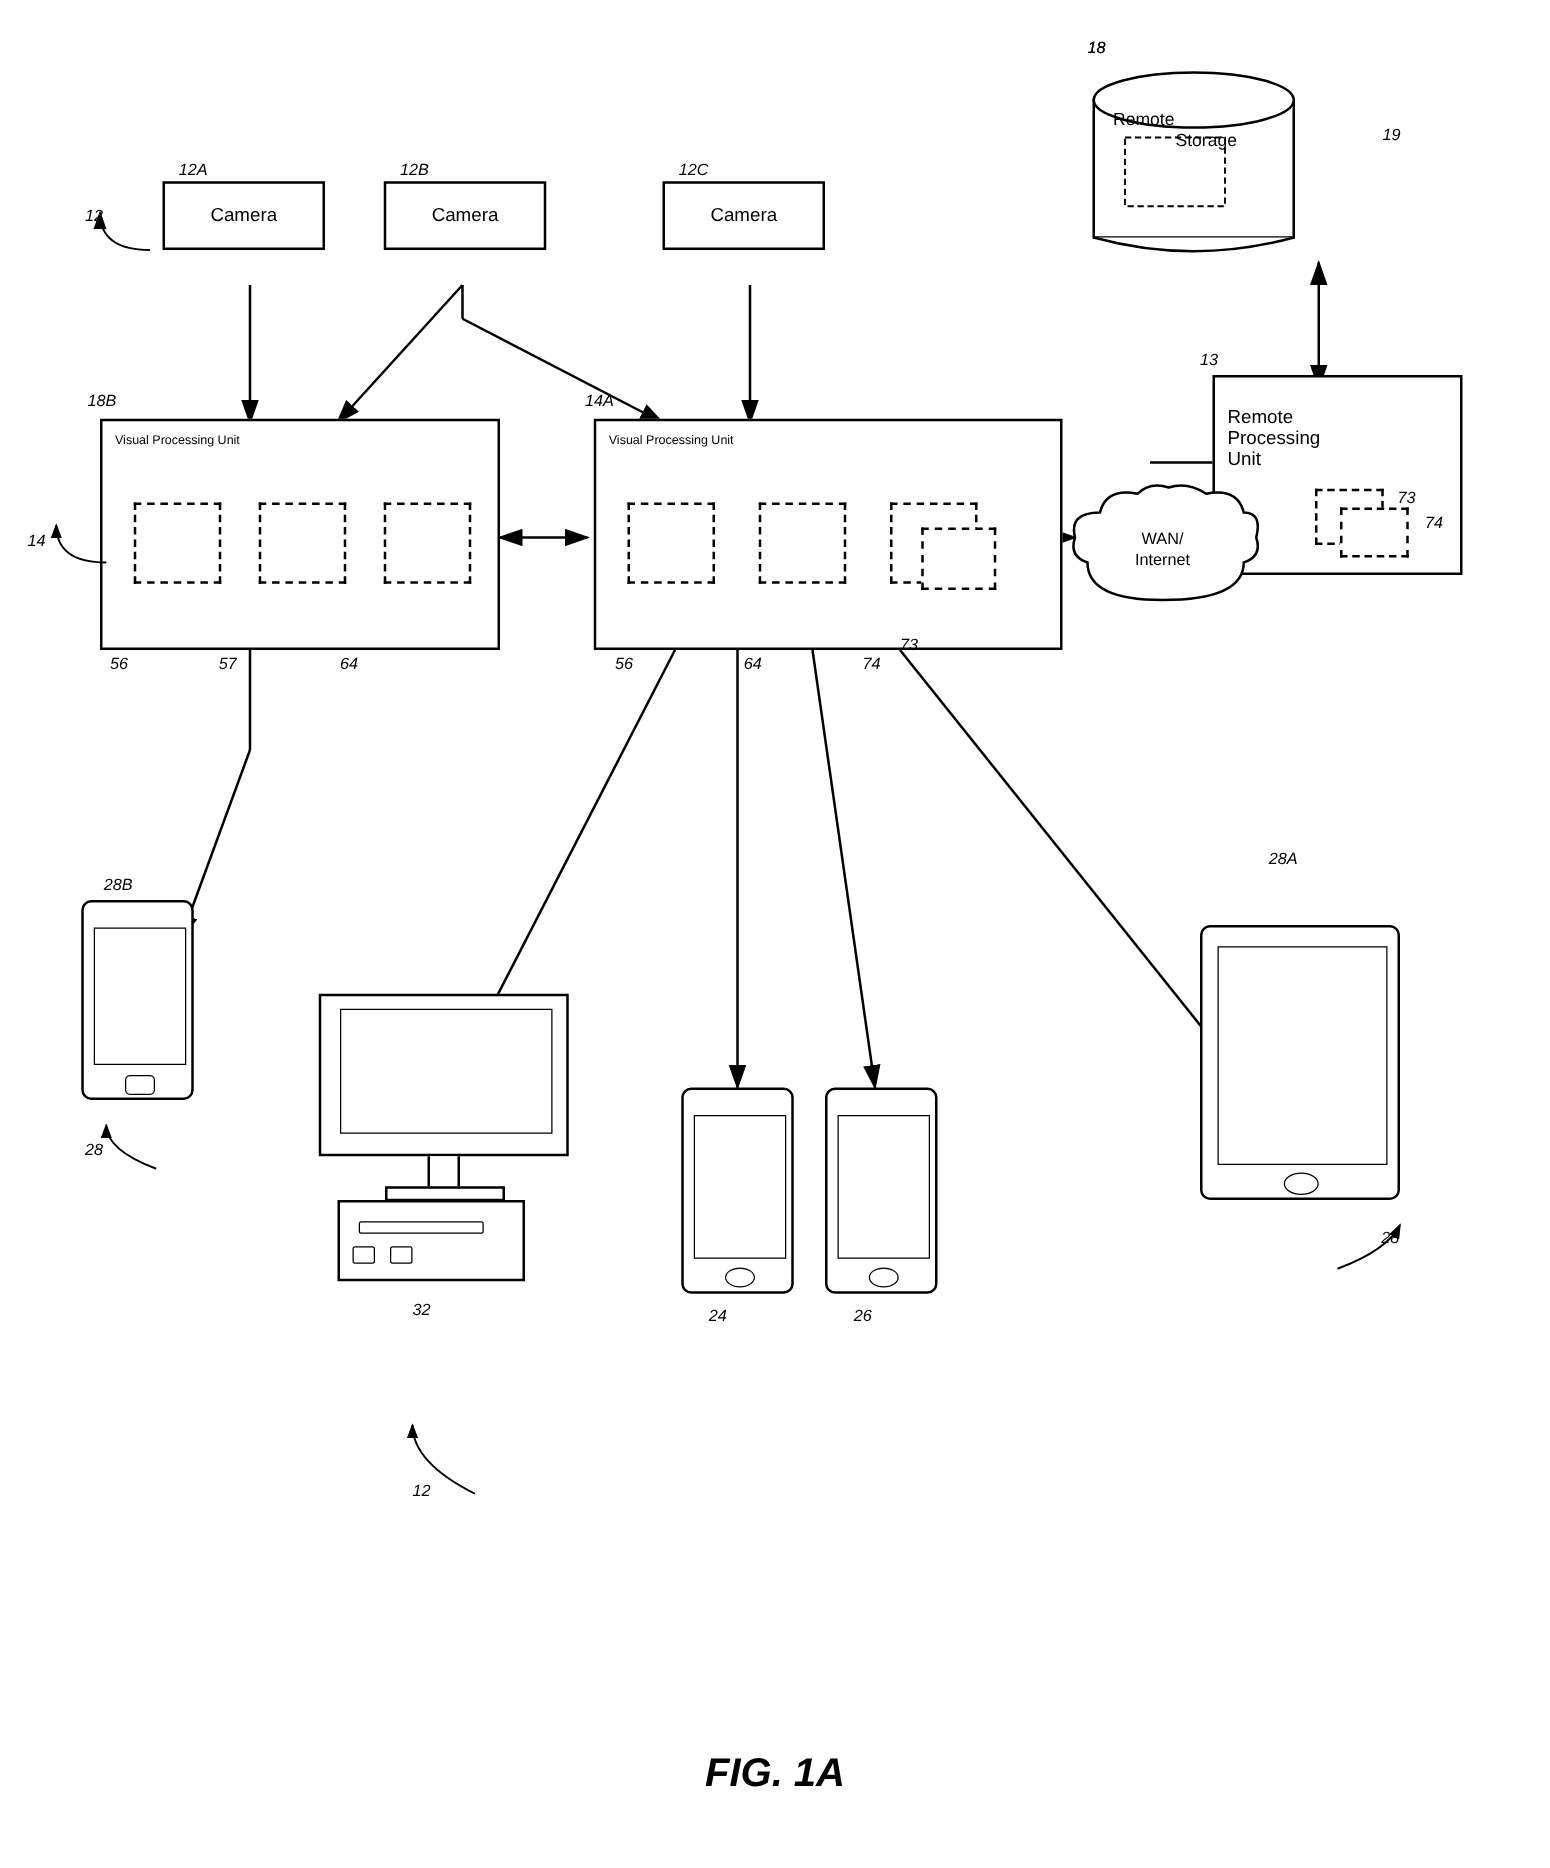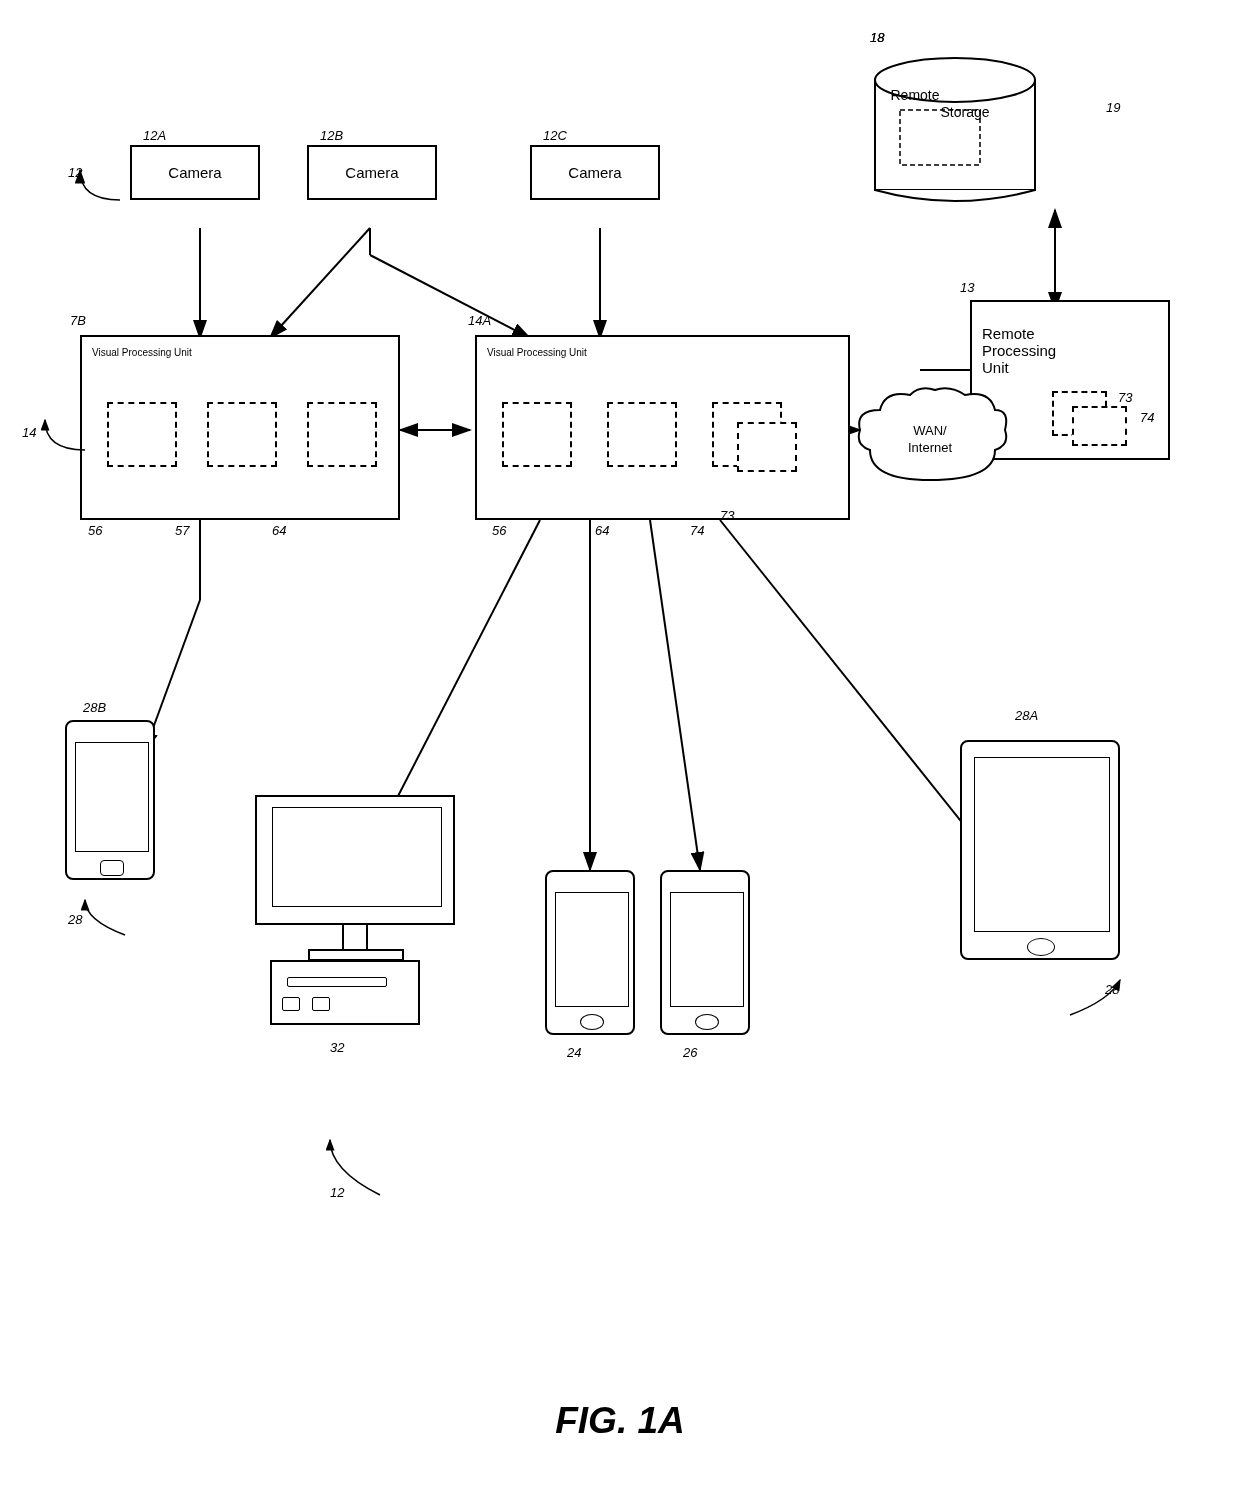--- a/index.html
+++ b/index.html
@@ -61,21 +61,21 @@
       pointer-events: none;
     }
     svg.arrows line, svg.arrows path, svg.arrows polyline {
       stroke: #000;
       stroke-width: 2;
       fill: none;
     }
     
     .fig-caption {
       position: absolute;
-      font-size: 37px;
+      font-size: 32px;
       font-style: italic;
       font-weight: bold;
       text-align: center;
     }
     
     .phone {
       position: absolute;
       border: 2px solid #000;
       border-radius: 8px;
       background: #fff;
@@ -222,21 +222,21 @@
 
   <svg style="position:absolute; left:60px; top:150px;" width="80" height="60" xmlns="http://www.w3.org/2000/svg">
     <path d="M60,50 Q20,50 20,20" stroke="black" stroke-width="1.5" fill="none" marker-end="url(#arrowhead2)"></path>
     <defs>
       <marker id="arrowhead2" markerWidth="8" markerHeight="6" refX="7" refY="3" orient="auto">
         <polygon points="0 0, 8 3, 0 6" fill="#000"></polygon>
       </marker>
     </defs>
   </svg>
 
-  <div class="label" style="left:70px; top:313px;">7B</div>
+  <div class="label" style="left:70px; top:313px;">18B</div>
   <div class="vpu-box" style="left:80px; top:335px; width:320px; height:185px;">
     <div class="vpu-title">Visual Processing Unit</div>
 
     <div class="box-dashed" style="position:absolute; left:25px; top:65px; width:70px; height:65px;"></div>
     <div class="box-dashed" style="position:absolute; left:125px; top:65px; width:70px; height:65px;"></div>
     <div class="box-dashed" style="position:absolute; left:225px; top:65px; width:70px; height:65px;"></div>
   </div>
   <div class="label" style="left:88px; top:523px;">56</div>
   <div class="label" style="left:175px; top:523px;">57</div>
   <div class="label" style="left:272px; top:523px;">64</div>
@@ -314,21 +314,21 @@
     <div class="phone-btn" style="left:33px; top:142px; width:24px; height:16px; border-radius:50%;"></div>
   </div>
   <div class="label" style="left:567px; top:1045px;">24</div>
 
   <div class="phone" style="left:660px; top:870px; width:90px; height:165px;">
     <div class="phone-screen" style="left:8px; top:20px; width:74px; height:115px;"></div>
     <div class="phone-btn" style="left:33px; top:142px; width:24px; height:16px; border-radius:50%;"></div>
   </div>
   <div class="label" style="left:683px; top:1045px;">26</div>
 
-  <div class="label" style="left:1015px; top:708px;text-align:center;">28A</div>
+  <div class="label" style="left:1015px; top:679px;text-align:center;">28A</div>
   <div class="tablet" style="left:960px; top:740px; width:160px; height:220px;">
     <div class="tablet-screen" style="left:12px; top:15px; width:136px; height:175px;"></div>
     <div class="tablet-btn" style="left:65px; top:196px; width:28px; height:18px; border-radius:50%;"></div>
   </div>
 
   <div class="label" style="left:1105px; top:982px;">28</div>
   <svg style="position:absolute; left:1050px; top:960px;" width="90" height="60" xmlns="http://www.w3.org/2000/svg">
     <path d="M20,55 Q60,40 70,20" stroke="black" stroke-width="1.5" fill="none" marker-end="url(#arr6)"></path>
     <defs>
       <marker id="arr6" markerWidth="8" markerHeight="6" refX="7" refY="3" orient="auto">

